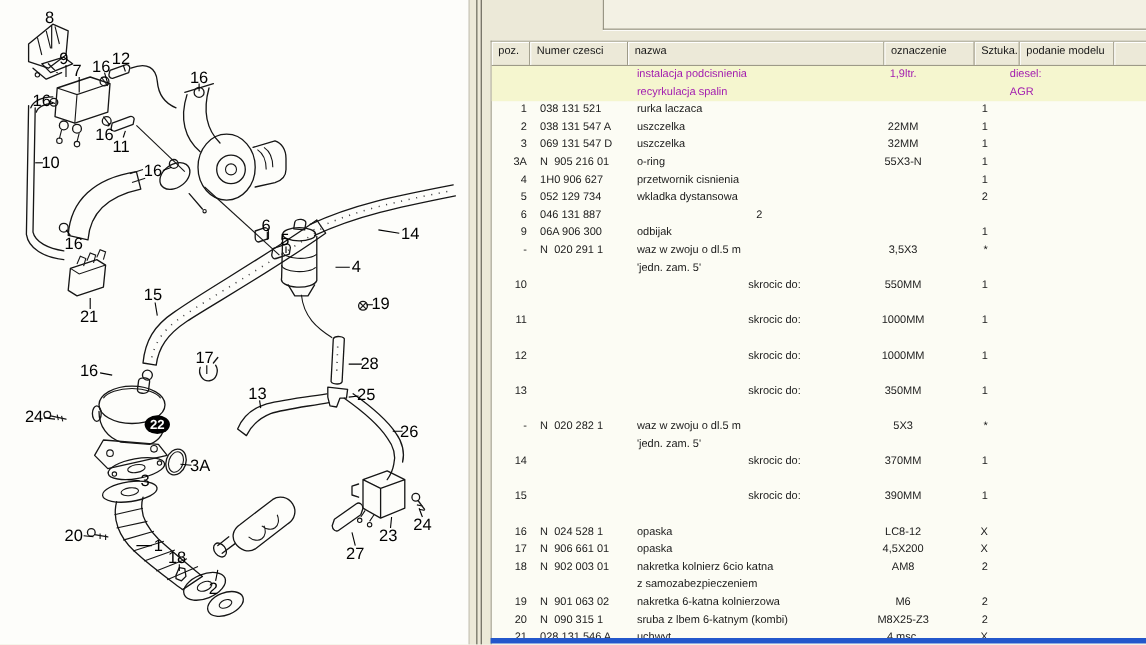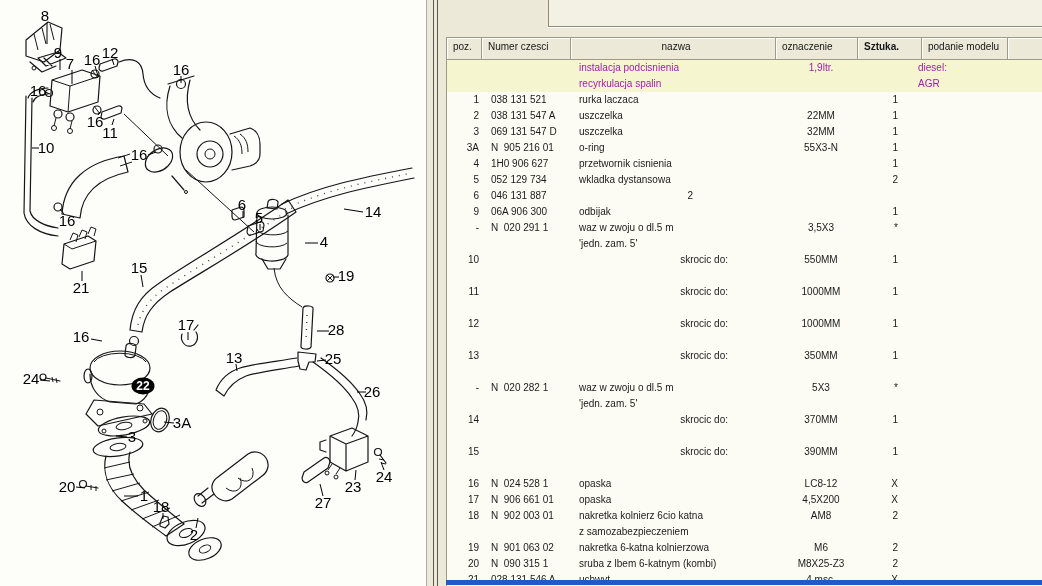--- a/index.html
+++ b/index.html
@@ -36,22 +36,22 @@
     position:absolute;left:2px;top:37px;right:-1px;bottom:0;
     background:#fcfcf4;border-left:1px solid #9d9a88;border-top:1px solid #9d9a88;
     font-size:10px;
   }
   .thead{display:flex;height:21px;background:#ece9d8;border-bottom:1px solid #9d9a88;}
   .th{
     box-sizing:border-box;border-right:1px solid #9d9a88;
     box-shadow:inset 1px 1px 0 #ffffff;
     padding:3px 0 0 6px;white-space:nowrap;overflow:hidden;color:#161616;
   }
-  .w-poz{width:35px;} .w-nr{width:89px;} .w-nazwa{width:205px;text-align:center;}
-  .w-ozn{width:82px;} .w-szt{width:64px;font-weight:bold;} .w-model{width:86px;}
+  .w-poz{width:35px;} .w-nr{width:89px;} .w-nazwa{width:233px;}
+  .w-ozn{width:82px;} .w-szt{width:41px;} .w-model{width:86px;}
   .w-extra{flex:1;}
   .tbody{position:relative;}
   .group-band{background:#f5f6cf;color:#a21caf;}
   .grow{display:flex;height:16px;line-height:16px;white-space:nowrap;}
   .row{display:flex;height:16px;line-height:16px;white-space:nowrap;}
   .row.gap{margin-top:16px;}
   .c{box-sizing:border-box;overflow:visible;}
   .c-poz{width:35px;text-align:right;padding-right:3px;}
   .c-nr{width:89px;padding-left:9px;white-space:pre;}
   .c-nazwa{width:205px;padding-left:8px;}

